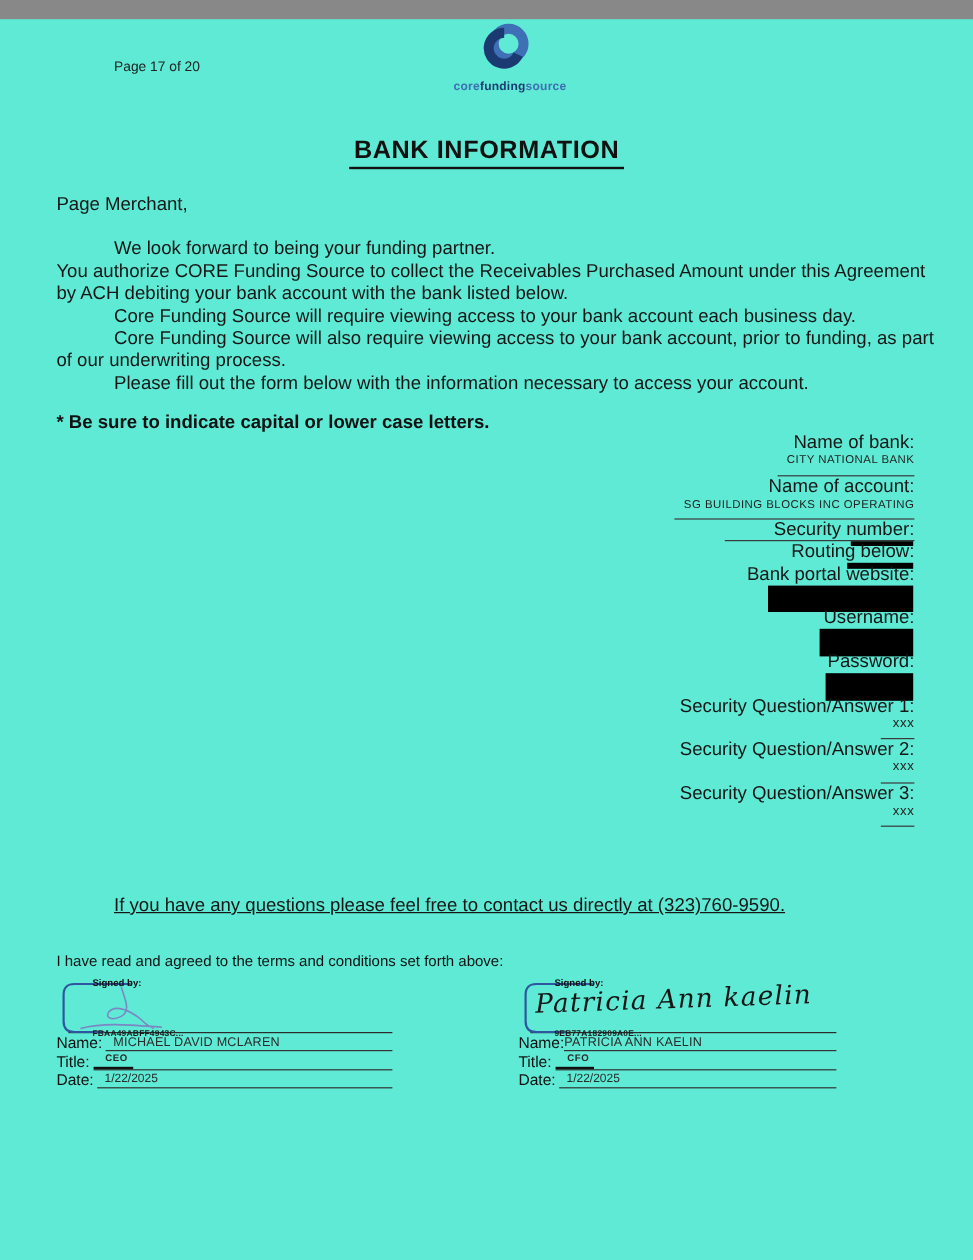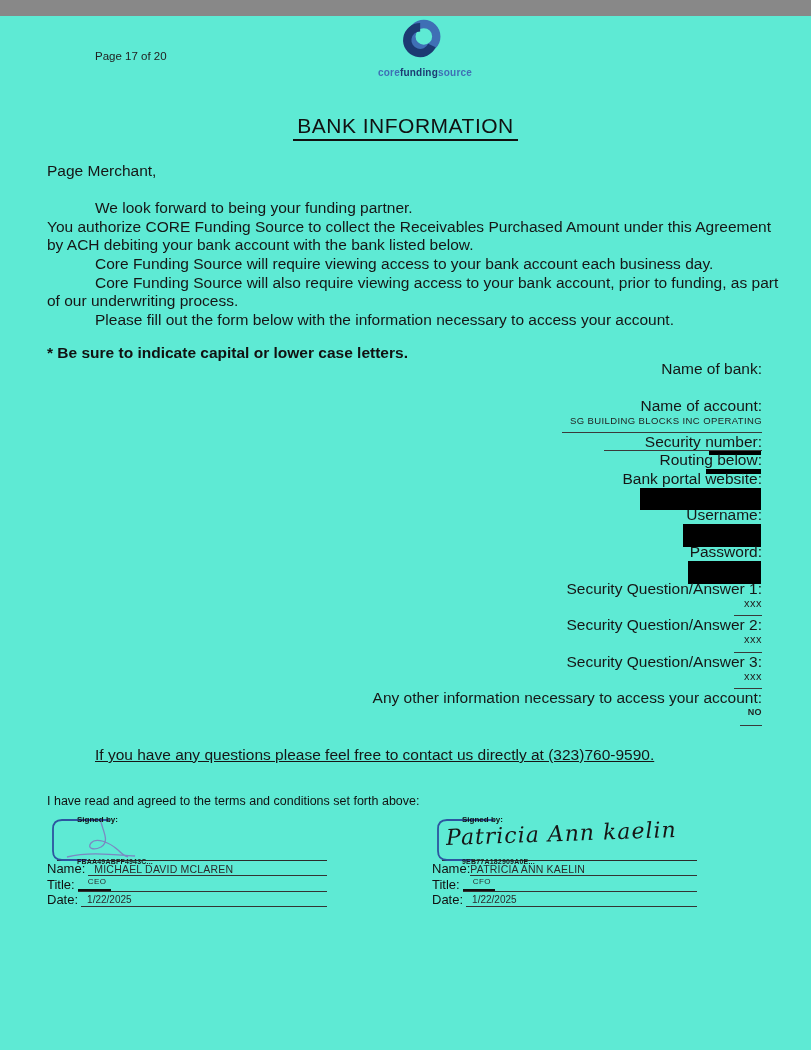--- a/index.html
+++ b/index.html
@@ -12,21 +12,21 @@
   
   .pageno { position:absolute; left:95px; top:34px; font-size:11.5px; color:#222; }
   .logo { position:absolute; left:372px; top:2px; width:100px; text-align:right; }
   .logo svg { display:block; margin:0 auto; }
   .logotext { font-size:10px; font-weight:bold; letter-spacing:.2px; margin-top:1px; white-space:nowrap; }
   .lt-core, .lt-source { color:#3f6fb5; }
   .lt-funding { color:#1c3a72; }
   
   .title-wrap { position:absolute; top:98px; left:0; width:100%; text-align:center; }
   .title {
-    display:inline-block; font-size:21px; font-weight:normal; letter-spacing:.5px;
+    display:inline-block; font-size:21px; font-weight:bold; letter-spacing:.5px;
     border-bottom:2.5px solid #111; padding:0 4px 1px 4px; color:#111;text-align:center;
   }
   
   .letter { position:absolute; left:47px; top:146px; width:735px; font-size:15.5px; line-height:18.6px; color:#161616; }
   .letter p.ind { text-indent:48px; }
   .letter .gap { height:18.6px; }
   .note { position:absolute; left:47px; top:328px; font-size:15.5px; font-weight:bold; color:#111; }
   
   .form { position:absolute; left:47px; top:344px; width:715px; }
   .frow { display:flex; align-items:flex-end; height:36.6px; font-size:15.5px; color:#161616;flex-direction:column; }
@@ -93,20 +93,21 @@
     <p class="ind">Core Funding Source will also require viewing access to your bank account, prior to funding, as part of our underwriting process.</p>
     <p class="ind">Please fill out the form below with the information necessary to access your account.</p>
   </div>
 
   <div class="note">* Be sure to indicate capital or lower case letters.</div>
 
   <div class="form">
 
     <div class="frow">
       <span class="lbl">Name of bank:</span>
+      <span class="fval">CITY NATIONAL BANK</span>
     </div>
 
     <div class="frow">
       <span class="lbl">Name of account:</span>
       <span class="fval">SG BUILDING BLOCKS INC OPERATING</span>
     </div>
 
     <div class="frow">
       <span class="lbl">Security number:</span>
       <span class="redact" style="width:52px;height:21px;"></span>
@@ -143,24 +144,20 @@
     <div class="frow">
       <span class="lbl">Security Question/Answer 2:</span>
       <span class="fval xxx">xxx</span>
     </div>
 
     <div class="frow">
       <span class="lbl">Security Question/Answer 3:</span>
       <span class="fval xxx">xxx</span>
     </div>
 
-    <div class="frow">
-      <span class="lbl">Any other information necessary to access your account:</span>
-      <span class="fval no">NO</span>
-    </div>
 
   </div>
 
   <div class="contact">If you have any questions please feel free to contact us directly at (323)760-9590.</div>
 
   <div class="sigsection">
     <div class="agreeline">I have read and agreed to the terms and conditions set forth above:</div>
 
     <div class="sigcols">
 

